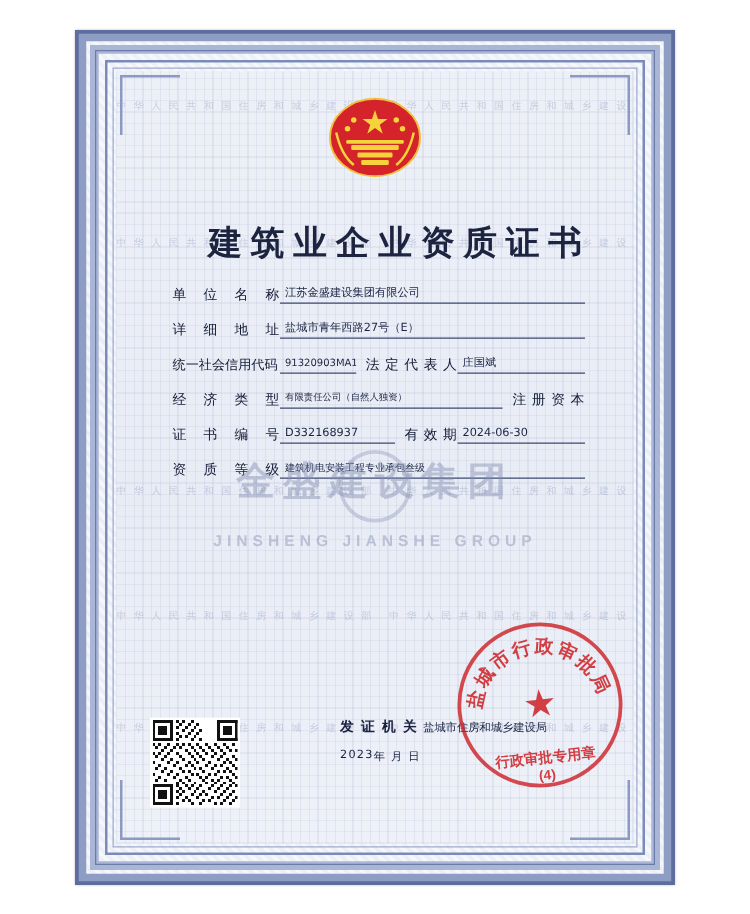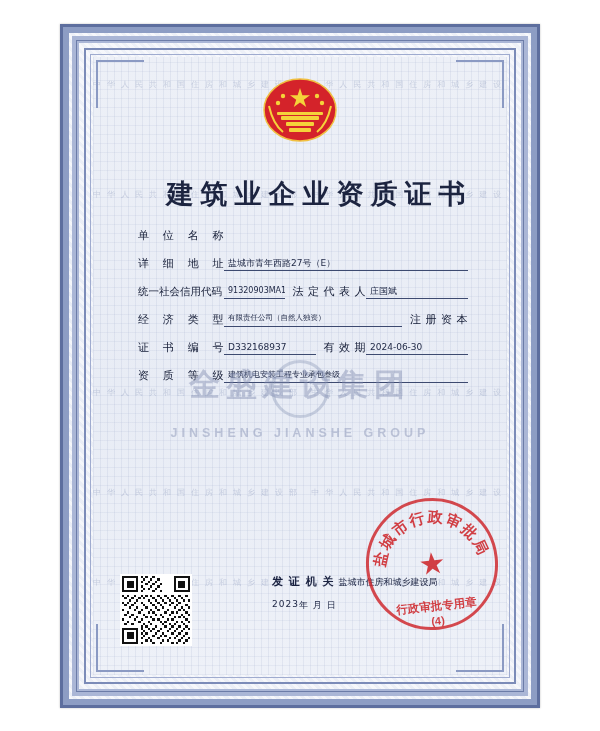--- a/index.html
+++ b/index.html
@@ -387,20 +387,21 @@
       </g>
     </svg>
   </div>
 
   <div class="title">建筑业企业资质证书</div>
 
   <div class="fields">
 
     <div class="row">
       <div class="lbl">单 位 名 称</div>
+      <div class="val">江苏金盛建设集团有限公司</div>
     </div>
 
     <div class="row">
       <div class="lbl">详 细 地 址</div>
       <div class="val">盐城市青年西路27号（E）</div>
     </div>
 
     <div class="row">
       <div class="lbl wide">统一社会信用代码</div>
       <div class="val small">91320903MA1NWW1H7H</div>

